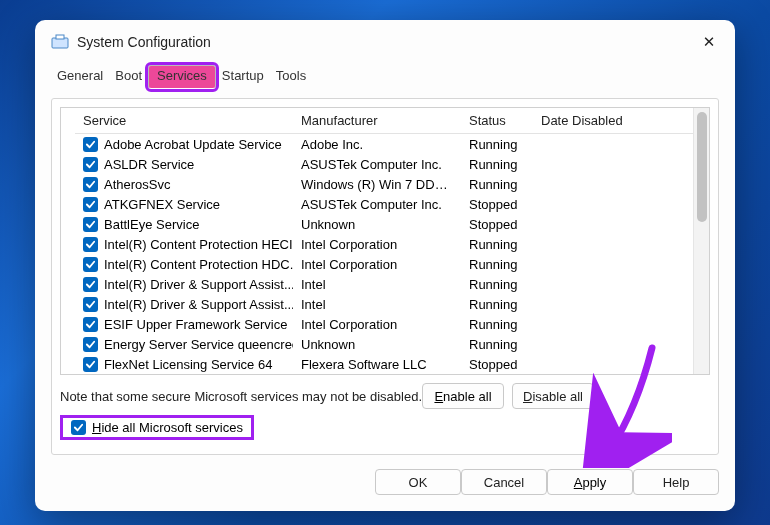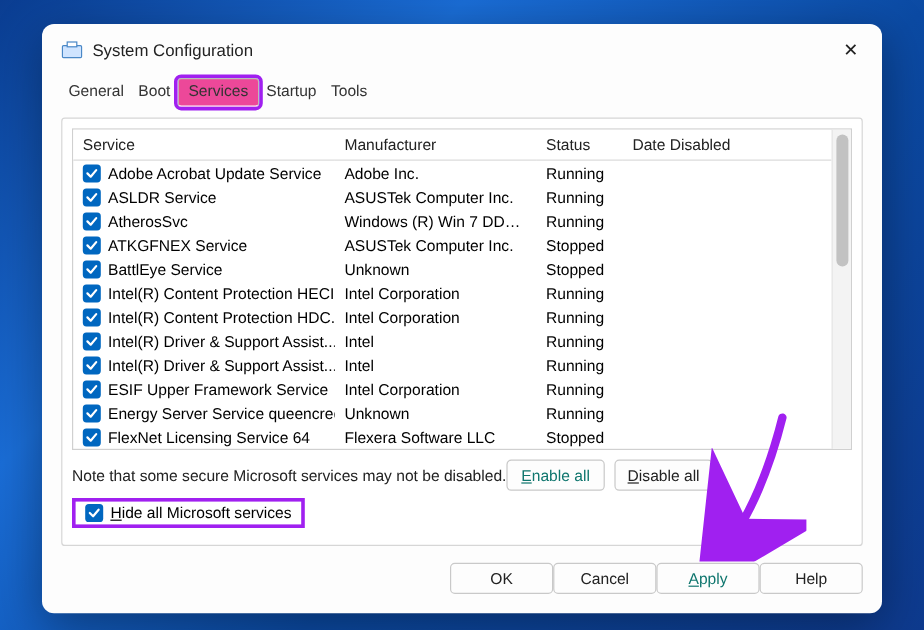--- a/index.html
+++ b/index.html
@@ -60,20 +60,21 @@
     border: 1px solid #d6d6d6;
     background: #fff;
     border-radius: 3px;
     padding: 8px 8px 14px;
   }
   .list-area {
     display: flex;
     border: 1px solid #d0d0d0;
     height: 268px;
     position: relative;
+    padding-left: 14px;
   }
   .list-body { flex: 1; overflow: hidden; }
   table { width: 100%; border-collapse: collapse; table-layout: fixed; }
   th {
     text-align: left;
     font-weight: 400;
     padding: 5px 8px;
     font-size: 13px;
     color: #222;
     border-bottom: 1px solid #e3e3e3;
@@ -124,21 +125,21 @@
     min-width: 82px;
     height: 26px;
     font-size: 13px;
     background: #fdfdfd;
     border: 1px solid #c9c9c9;
     border-radius: 4px;
     padding: 0 10px;
     color: #222;
     cursor: default;
   }
-  .btn.disabled { color: #0f766e; }
+  .btn.disabled { color: #000000; }
   .btn .u { text-decoration: underline; }
   .hide-row {
     margin-top: 6px;
     display: flex; align-items: center; gap: 6px;
     border: 3px solid #a020f0;
     width: fit-content;
     padding: 2px 8px;
   }
   .hide-row .txt { text-decoration: underline dotted transparent; }
   .hide-row .txt .u { text-decoration: underline; }

